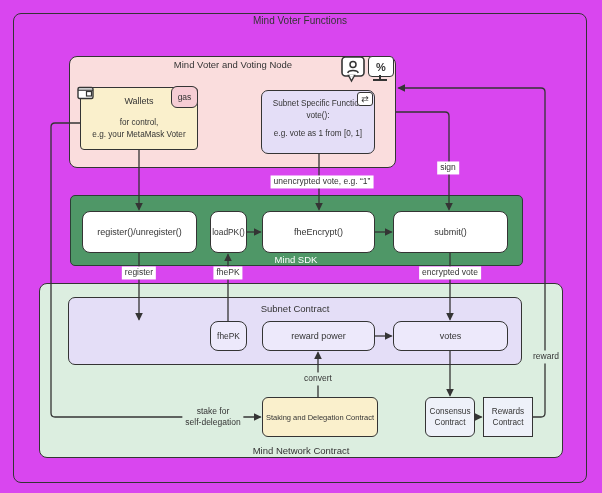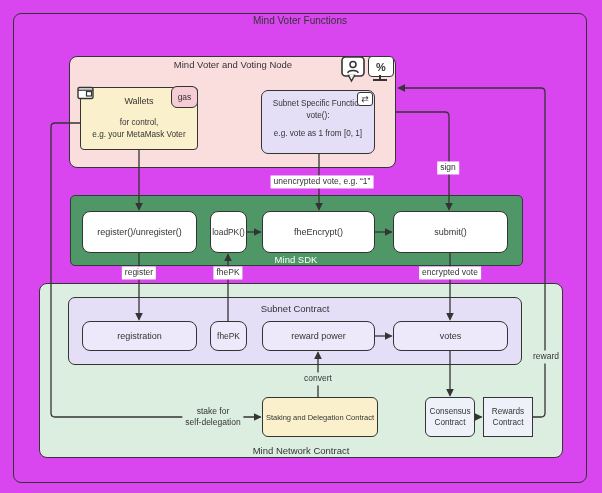--- a/index.html
+++ b/index.html
@@ -134,21 +134,20 @@
   <div class="box sdk"></div>
   <div class="box node b-register">register()/unregister()</div>
   <div class="box node b-loadpk">loadPK()</div>
   <div class="box node b-fheencrypt">fheEncrypt()</div>
   <div class="box node b-submit">submit()</div>
   <div class="abs sdk-label">Mind SDK</div>
 
   <div class="box lgreen"></div>
   <div class="box subnetc"></div>
   <div class="abs subnetc-title">Subnet Contract</div>
-  <div class="box node lav b-registration">registration</div>
   <div class="box node lav b-fhepk">fhePK</div>
   <div class="box node lav b-votingpower">reward power</div>
   <div class="box node lav b-votes">votes</div>
 
   <div class="box node b-staking">Staking and Delegation Contract</div>
   <div class="box node b-consensus">Consensus Contract</div>
   <div class="box node b-rewards">Rewards Contract</div>
   <div class="abs lgreen-label">Mind Network Contract</div>
 
   <svg class="wires">

